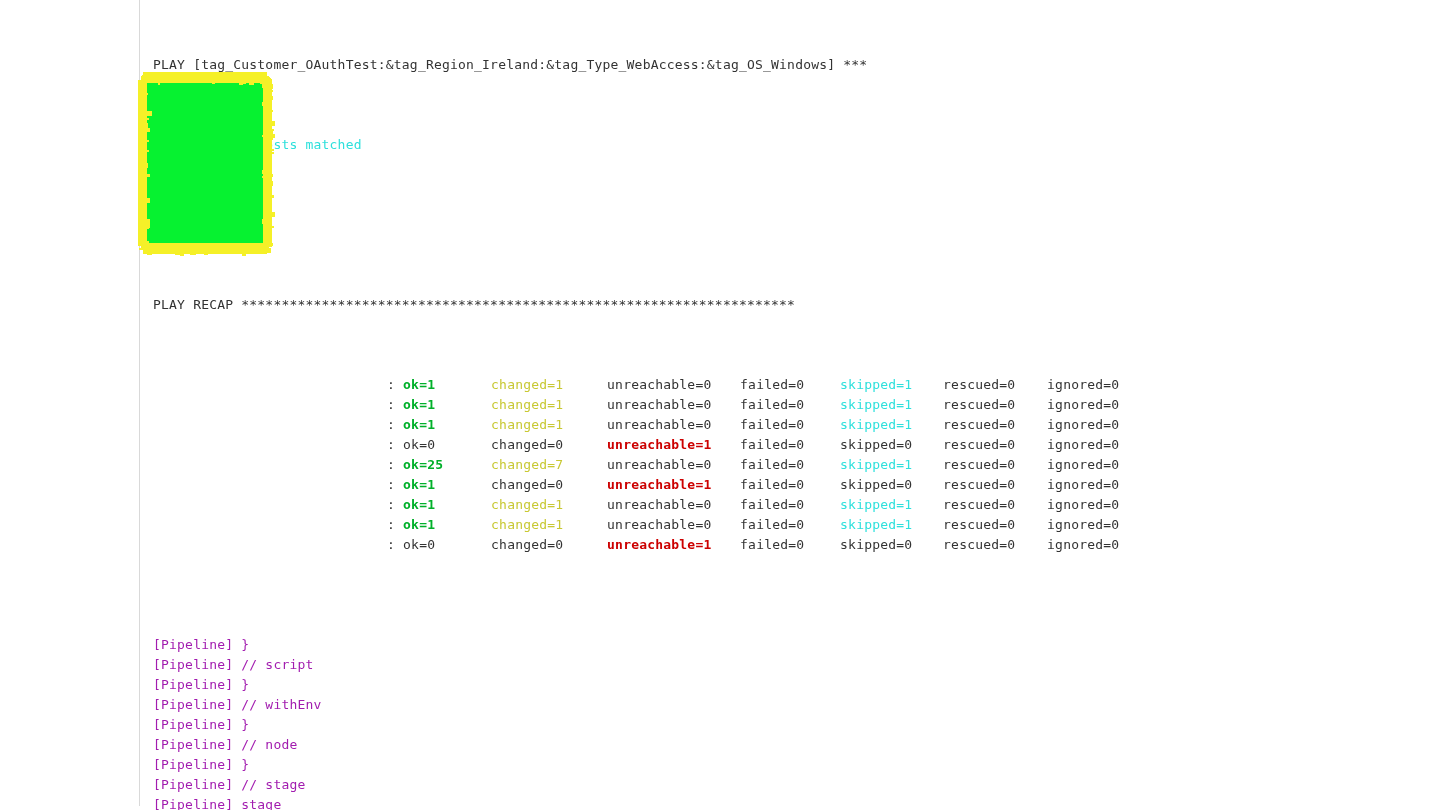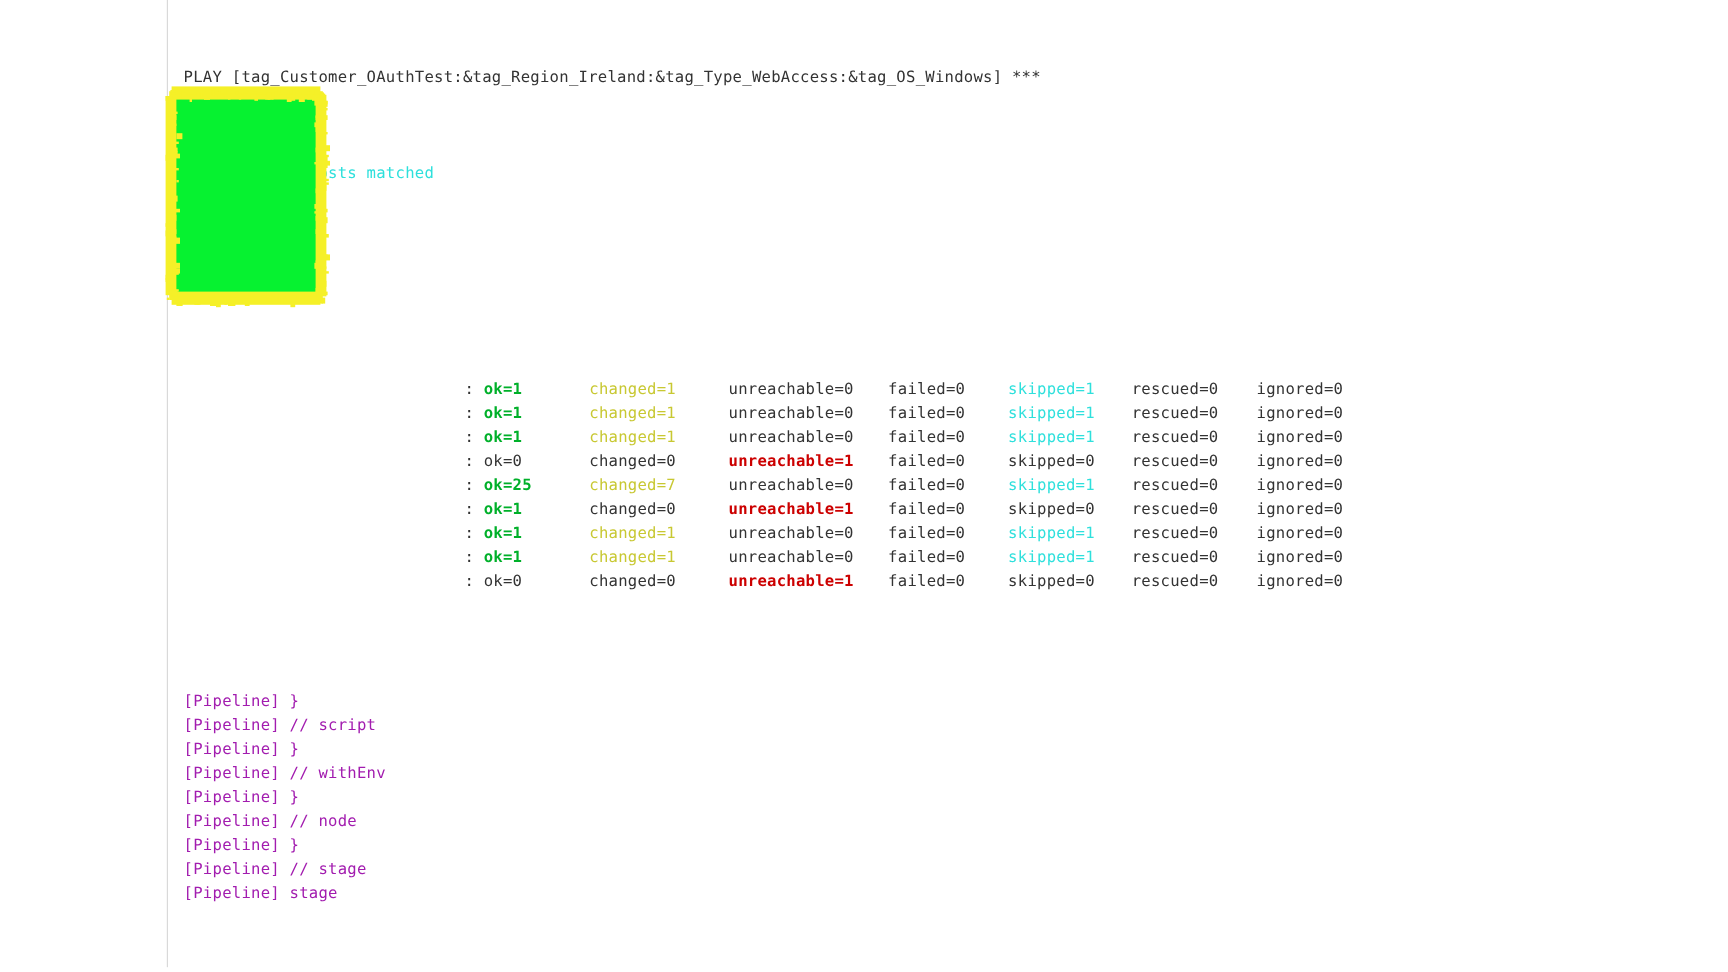--- a/index.html
+++ b/index.html
@@ -128,20 +128,21 @@
   <div class="left-rule"></div>
 
   <div class="log">
 
     <div class="line c-default">PLAY [tag_Customer_OAuthTest:&amp;tag_Region_Ireland:&amp;tag_Type_WebAccess:&amp;tag_OS_Windows] ***</div>
 
     <div class="line c-cyan">skipping: no hosts matched</div>
 
     <div class="line blank">&nbsp;</div>
 
+    <div class="line c-default">PLAY RECAP *********************************************************************</div>
 
     <div id="recap-rows"><div class="recap-row"><span class="recap-host"> </span><span class="c-default"> : </span><span class="col-ok c-green">ok=1</span><span class="col-changed c-yellow">changed=1</span><span class="col-unreachable c-default">unreachable=0</span><span class="col-failed c-default">failed=0</span><span class="col-skipped c-cyan">skipped=1</span><span class="col-rescued c-default">rescued=0</span><span class="col-ignored c-default">ignored=0</span></div><div class="recap-row"><span class="recap-host"> </span><span class="c-default"> : </span><span class="col-ok c-green">ok=1</span><span class="col-changed c-yellow">changed=1</span><span class="col-unreachable c-default">unreachable=0</span><span class="col-failed c-default">failed=0</span><span class="col-skipped c-cyan">skipped=1</span><span class="col-rescued c-default">rescued=0</span><span class="col-ignored c-default">ignored=0</span></div><div class="recap-row"><span class="recap-host"> </span><span class="c-default"> : </span><span class="col-ok c-green">ok=1</span><span class="col-changed c-yellow">changed=1</span><span class="col-unreachable c-default">unreachable=0</span><span class="col-failed c-default">failed=0</span><span class="col-skipped c-cyan">skipped=1</span><span class="col-rescued c-default">rescued=0</span><span class="col-ignored c-default">ignored=0</span></div><div class="recap-row"><span class="recap-host"> </span><span class="c-default"> : </span><span class="col-ok c-default">ok=0</span><span class="col-changed c-default">changed=0</span><span class="col-unreachable c-red">unreachable=1</span><span class="col-failed c-default">failed=0</span><span class="col-skipped c-default">skipped=0</span><span class="col-rescued c-default">rescued=0</span><span class="col-ignored c-default">ignored=0</span></div><div class="recap-row"><span class="recap-host"> </span><span class="c-default"> : </span><span class="col-ok c-green">ok=25</span><span class="col-changed c-yellow">changed=7</span><span class="col-unreachable c-default">unreachable=0</span><span class="col-failed c-default">failed=0</span><span class="col-skipped c-cyan">skipped=1</span><span class="col-rescued c-default">rescued=0</span><span class="col-ignored c-default">ignored=0</span></div><div class="recap-row"><span class="recap-host"> </span><span class="c-default"> : </span><span class="col-ok c-green">ok=1</span><span class="col-changed c-default">changed=0</span><span class="col-unreachable c-red">unreachable=1</span><span class="col-failed c-default">failed=0</span><span class="col-skipped c-default">skipped=0</span><span class="col-rescued c-default">rescued=0</span><span class="col-ignored c-default">ignored=0</span></div><div class="recap-row"><span class="recap-host"> </span><span class="c-default"> : </span><span class="col-ok c-green">ok=1</span><span class="col-changed c-yellow">changed=1</span><span class="col-unreachable c-default">unreachable=0</span><span class="col-failed c-default">failed=0</span><span class="col-skipped c-cyan">skipped=1</span><span class="col-rescued c-default">rescued=0</span><span class="col-ignored c-default">ignored=0</span></div><div class="recap-row"><span class="recap-host"> </span><span class="c-default"> : </span><span class="col-ok c-green">ok=1</span><span class="col-changed c-yellow">changed=1</span><span class="col-unreachable c-default">unreachable=0</span><span class="col-failed c-default">failed=0</span><span class="col-skipped c-cyan">skipped=1</span><span class="col-rescued c-default">rescued=0</span><span class="col-ignored c-default">ignored=0</span></div><div class="recap-row"><span class="recap-host"> </span><span class="c-default"> : </span><span class="col-ok c-default">ok=0</span><span class="col-changed c-default">changed=0</span><span class="col-unreachable c-red">unreachable=1</span><span class="col-failed c-default">failed=0</span><span class="col-skipped c-default">skipped=0</span><span class="col-rescued c-default">rescued=0</span><span class="col-ignored c-default">ignored=0</span></div></div>
 
     <div id="tail-lines"><div class="line c-default">&nbsp;</div><div class="line c-grey">[Pipeline] }</div><div class="line c-grey">[Pipeline] // script</div><div class="line c-grey">[Pipeline] }</div><div class="line c-grey">[Pipeline] // withEnv</div><div class="line c-grey">[Pipeline] }</div><div class="line c-grey">[Pipeline] // node</div><div class="line c-grey">[Pipeline] }</div><div class="line c-grey">[Pipeline] // stage</div><div class="line c-grey">[Pipeline] stage</div></div>
 
   </div>
 
   <div class="redaction">
     <div class="halo"></div>
     <div class="ragged-top"></div>

